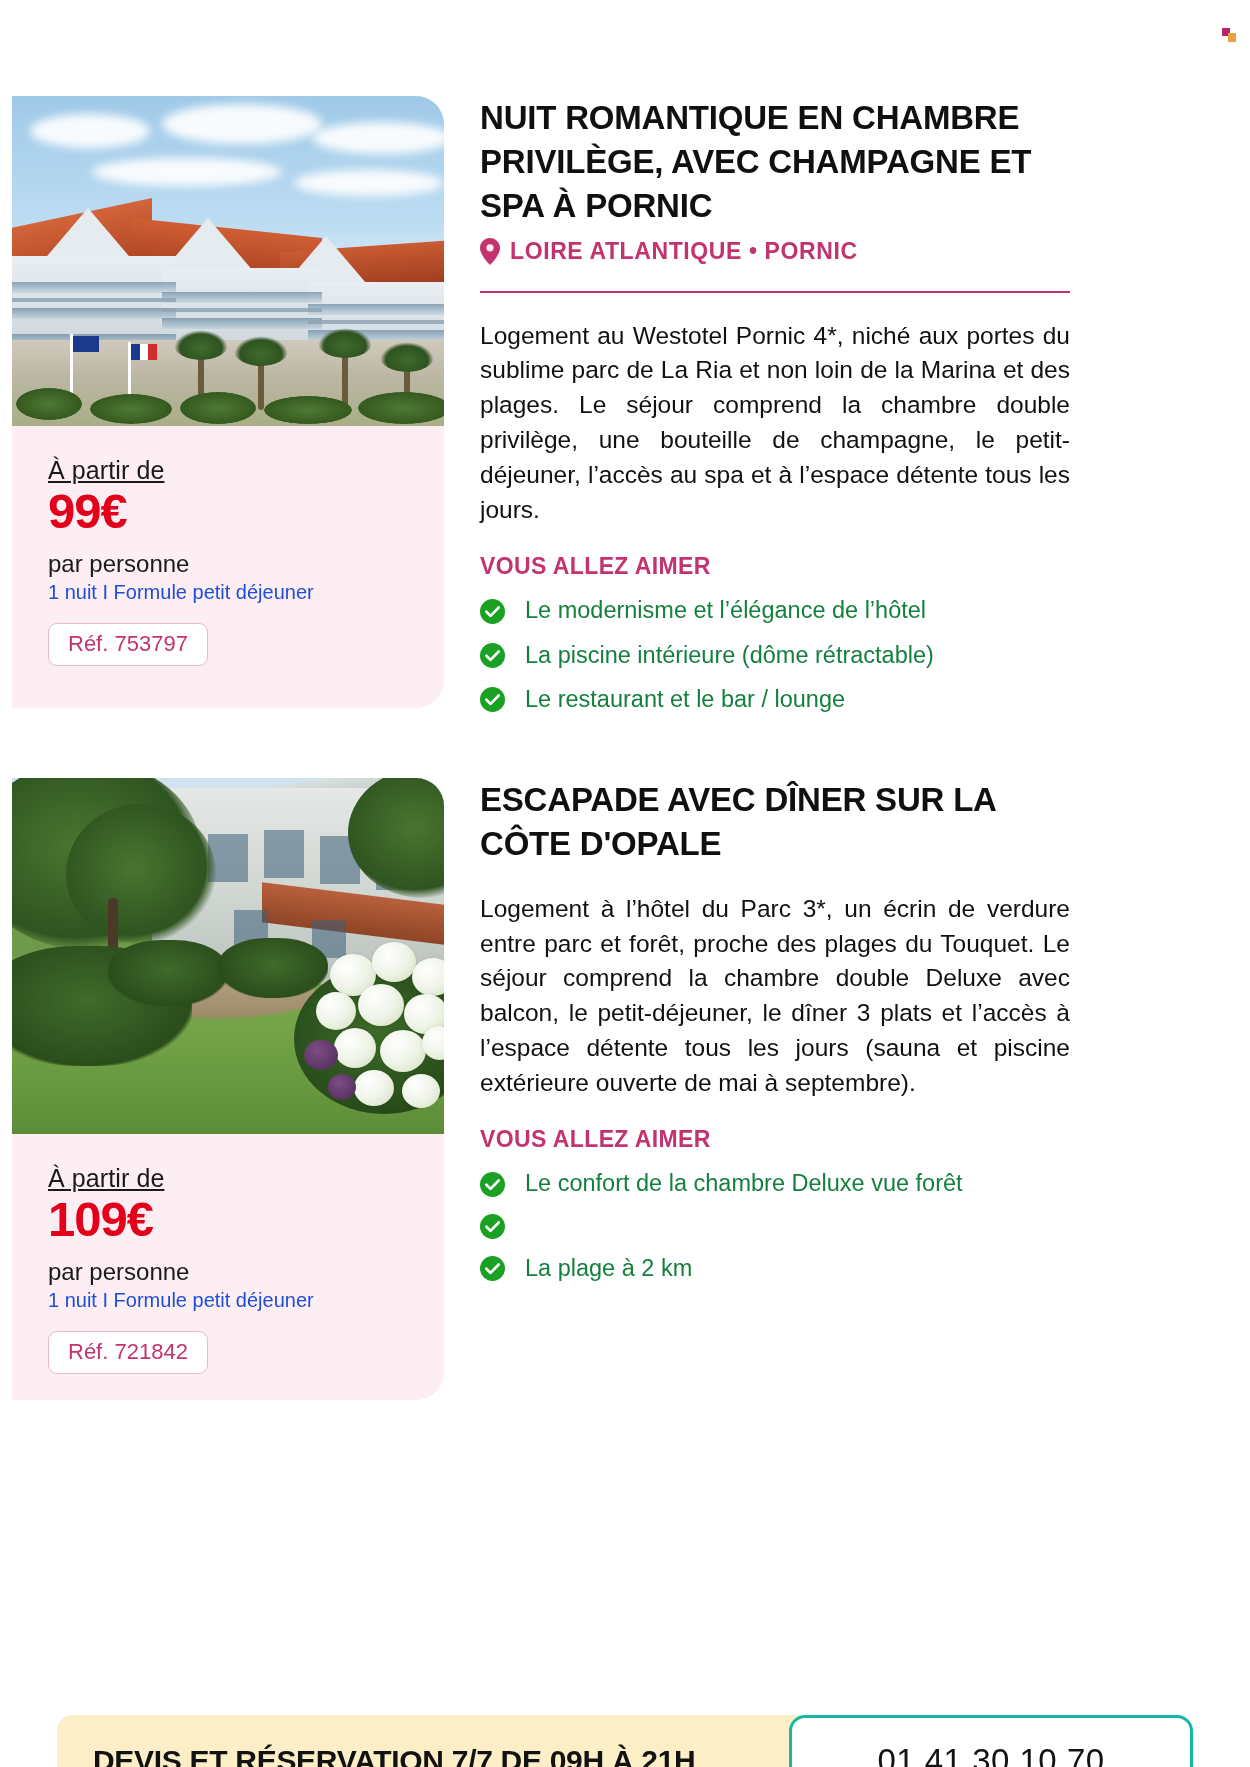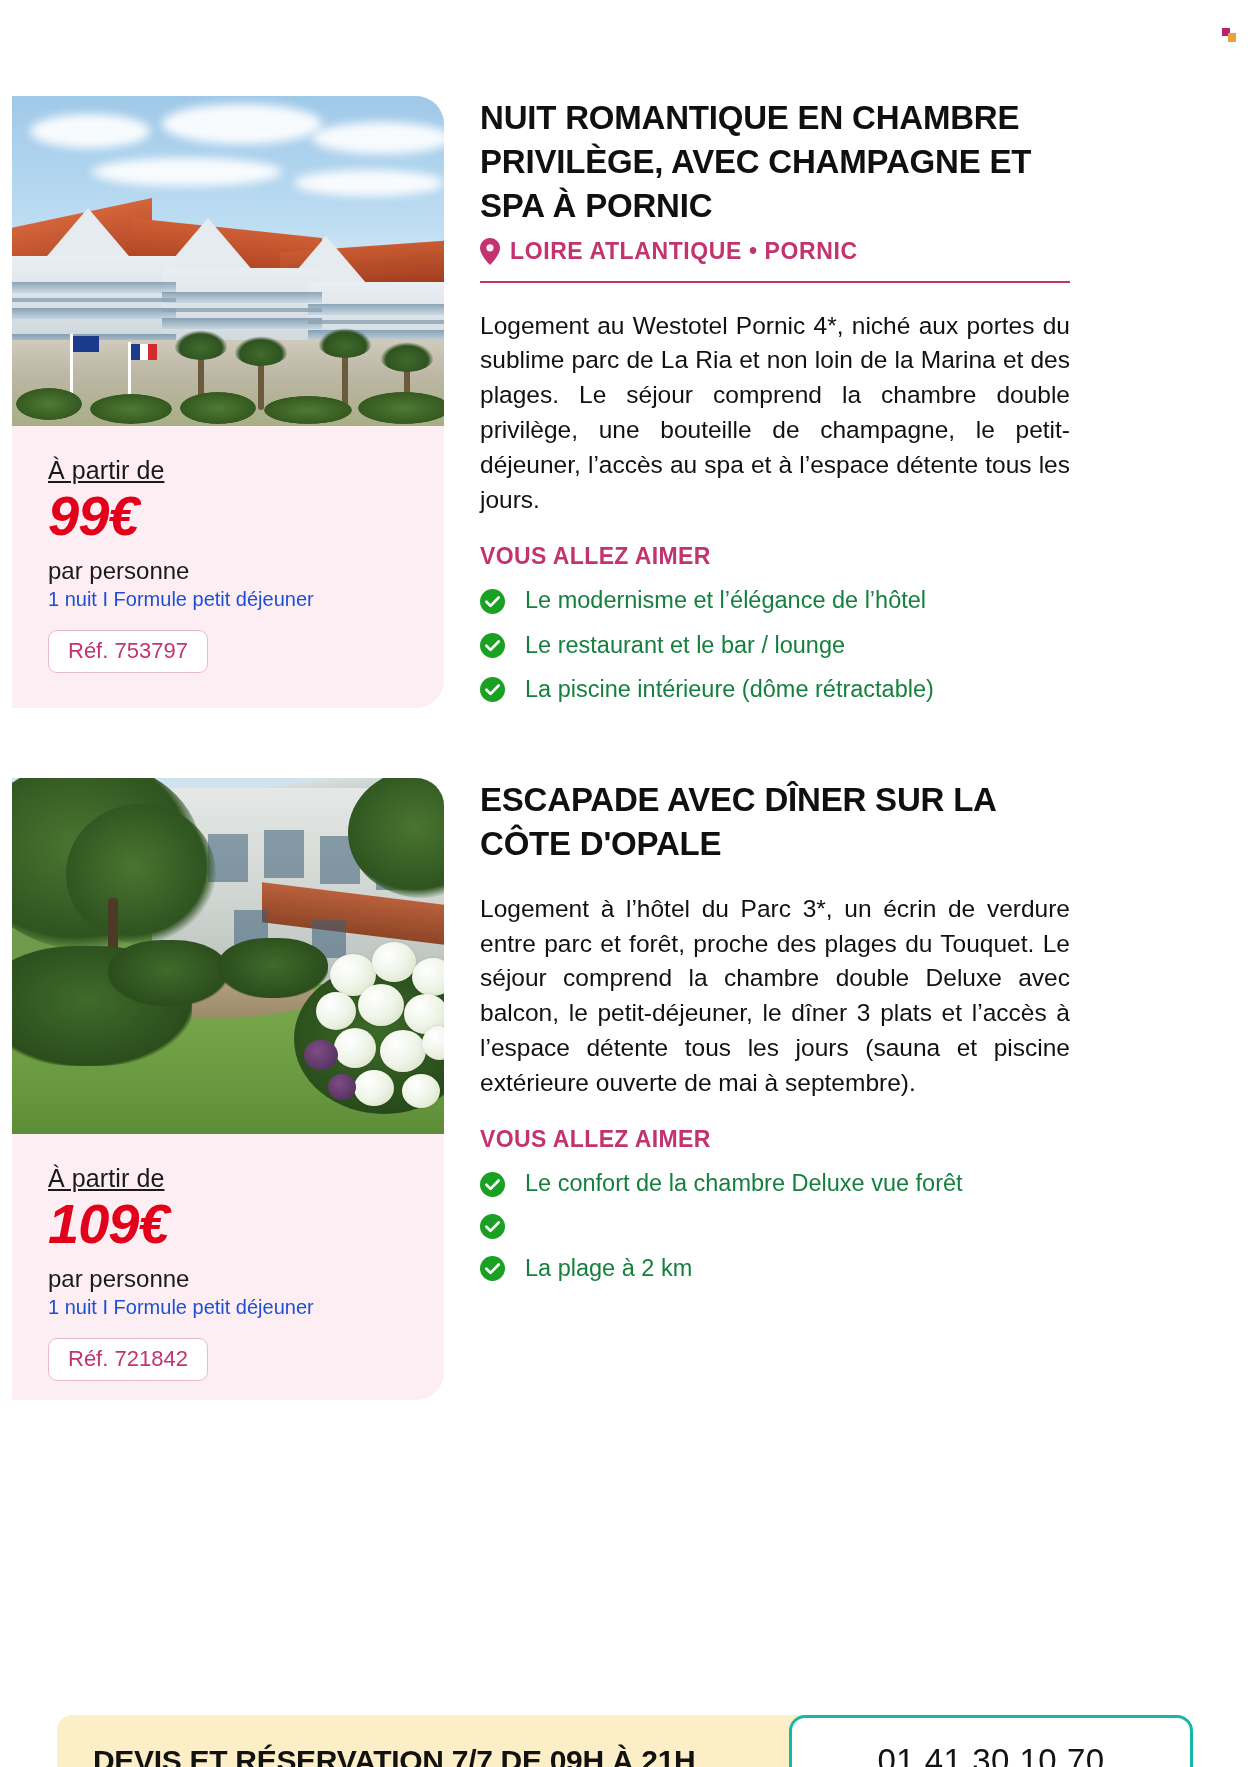--- a/index.html
+++ b/index.html
@@ -225,26 +225,25 @@
   }
   .from-label {
     font-size: 25px;
     color: #1a1a1a;
     letter-spacing: .1px;
     font-weight: 400;
     text-decoration: underline;
   }
   .price-amount {
     margin-top: 2px;
-    font-size: 56px;
+    font-size: 49px;
     line-height: 1.02;
     font-weight: 700;
     color: #e2001a;
     letter-spacing: -1px;
-    font-style: italic;
   }
   .per-person {
     margin-top: 12px;
     font-size: 24px;
     color: #1a1a1a;
     line-height: 1.28;
   }
   .stay-line {
     font-size: 20px;
     color: #1d4ed8;
@@ -277,21 +276,21 @@
     color: #12100f;
     letter-spacing: -.2px;
     text-transform: uppercase;
   }
 
   .loc-row {
     display: flex;
     align-items: center;
     gap: 10px;
     margin-top: 10px;
-    padding-bottom: 16px;
+    padding-bottom: 26px;
     border-bottom: 2px solid #c2336f;
     width: 100%;
   }
   .pin-icon { flex: 0 0 auto; display: block; }
   .loc-text {
     font-size: 23px;
     font-weight: 800;
     color: #c2336f;
     letter-spacing: .6px;
     text-transform: uppercase;
@@ -463,28 +462,28 @@
             <circle cx="12.5" cy="12.5" r="12.5" fill="#1aa023"></circle>
             <path d="M6.4 12.8l4.1 4.1 8.2-8.4" stroke="#ffffff" stroke-width="2.7" fill="none" stroke-linecap="round" stroke-linejoin="round"></path>
           </svg>
           <span class="love-text">Le modernisme et l’élégance de l’hôtel</span>
         </li>
         <li class="love-item">
           <svg class="check-icon" width="25" height="25" viewBox="0 0 25 25">
             <circle cx="12.5" cy="12.5" r="12.5" fill="#1aa023"></circle>
             <path d="M6.4 12.8l4.1 4.1 8.2-8.4" stroke="#ffffff" stroke-width="2.7" fill="none" stroke-linecap="round" stroke-linejoin="round"></path>
           </svg>
-          <span class="love-text">Le restaurant et le bar / lounge</span>
+          <span class="love-text">La piscine intérieure (dôme rétractable)</span>
         </li>
         <li class="love-item">
           <svg class="check-icon" width="25" height="25" viewBox="0 0 25 25">
             <circle cx="12.5" cy="12.5" r="12.5" fill="#1aa023"></circle>
             <path d="M6.4 12.8l4.1 4.1 8.2-8.4" stroke="#ffffff" stroke-width="2.7" fill="none" stroke-linecap="round" stroke-linejoin="round"></path>
           </svg>
-          <span class="love-text">La piscine intérieure (dôme rétractable)</span>
+          <span class="love-text">Le restaurant et le bar / lounge</span>
         </li>
       </ul>
     </div>
   </div>
 
   <div class="offer offer-2">
 
     <div class="left-col">
 
       <div class="photo">

